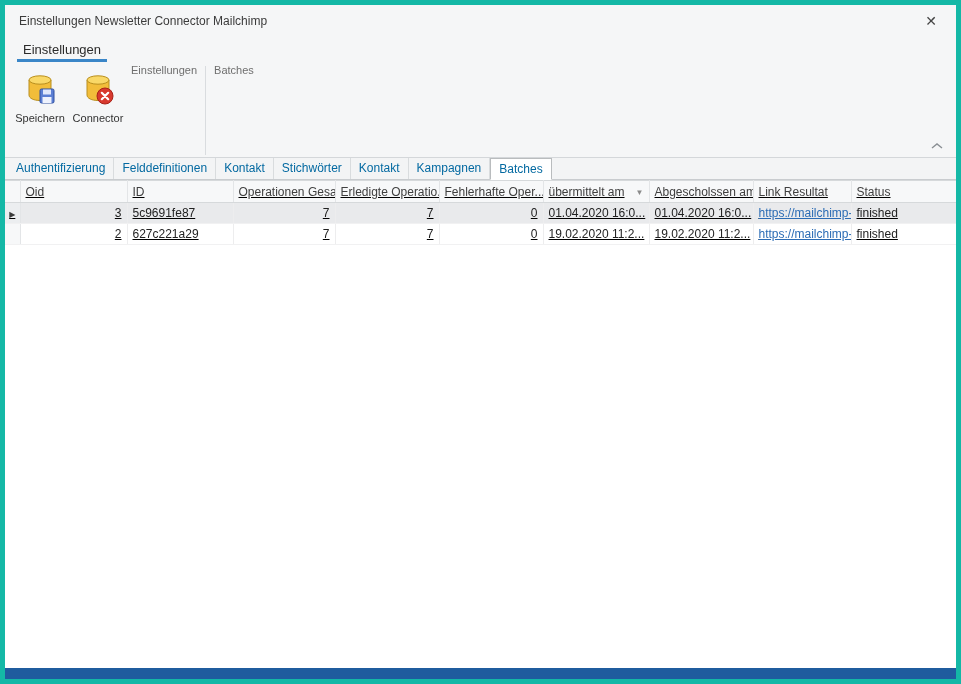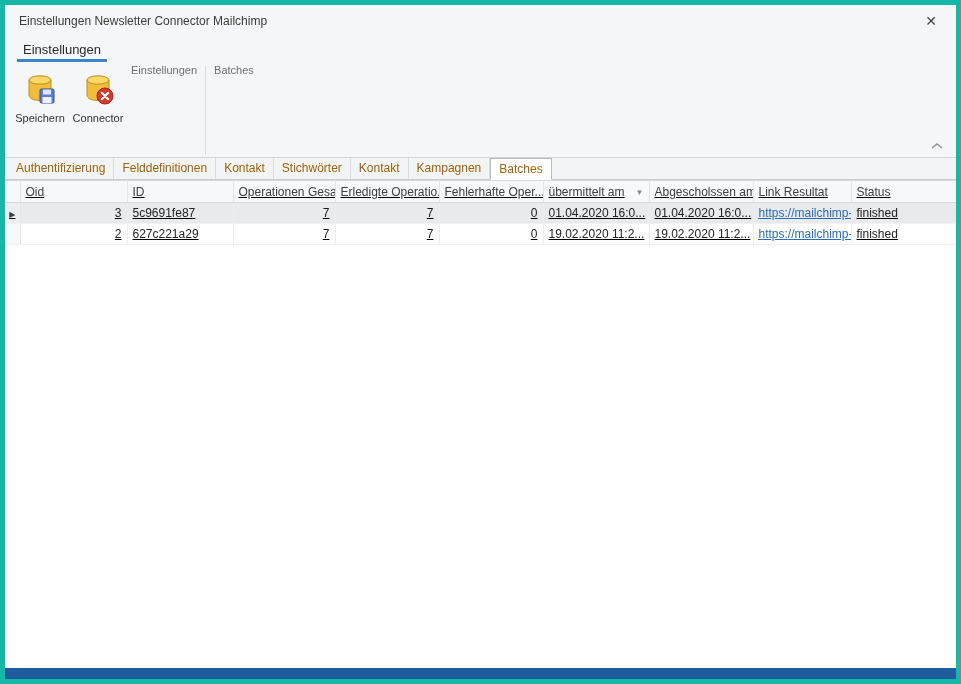--- a/index.html
+++ b/index.html
@@ -75,21 +75,21 @@
 
   
   .tabstrip {
     height: 22px; flex: 0 0 22px;
     background: #f3f4f5;
     border-bottom: 1px solid #c9cccf;
     display: flex; align-items: stretch;
     padding-left: 3px;
   }
   .tab {
-    font-size: 12px; color: #a16207;
+    font-size: 12px; color: #0369a1;
     padding: 3px 8px 0 8px;
     border-right: 1px solid #d9dcde;
     cursor: pointer; white-space: nowrap;
   }
   .tab.active {
     background: #ffffff;
     border: 1px solid #b9bcbe;
     border-bottom: 1px solid #ffffff;
     margin-bottom: -1px;
   }

